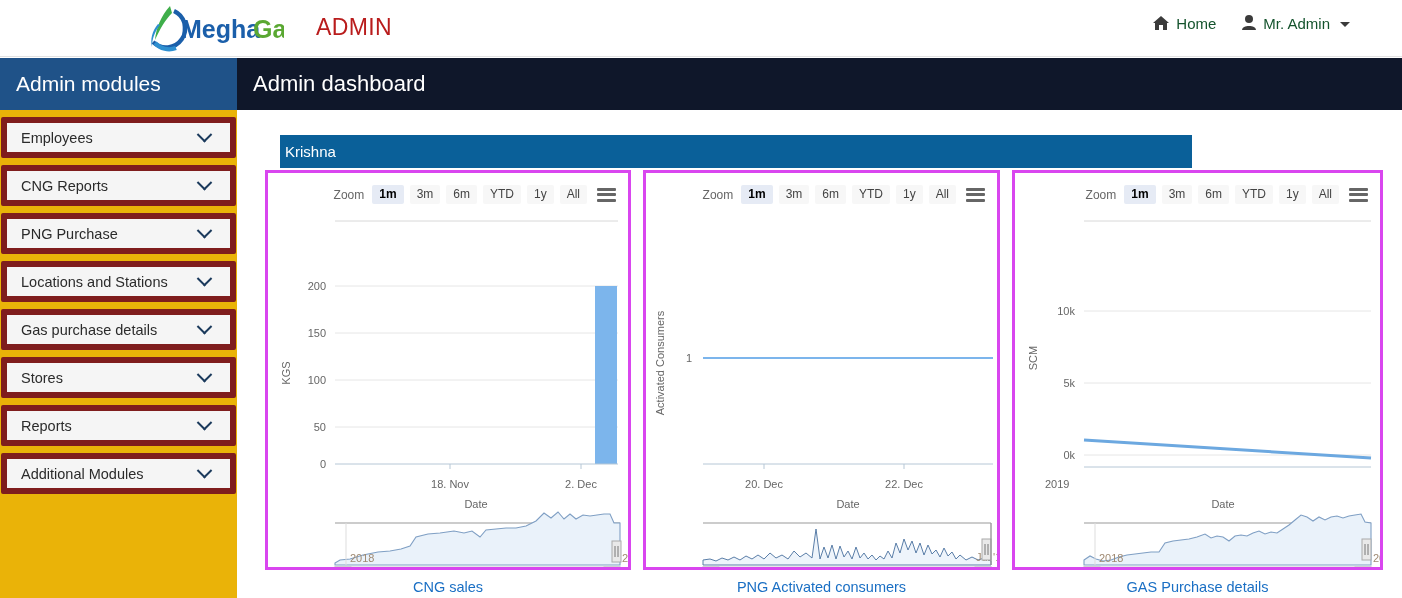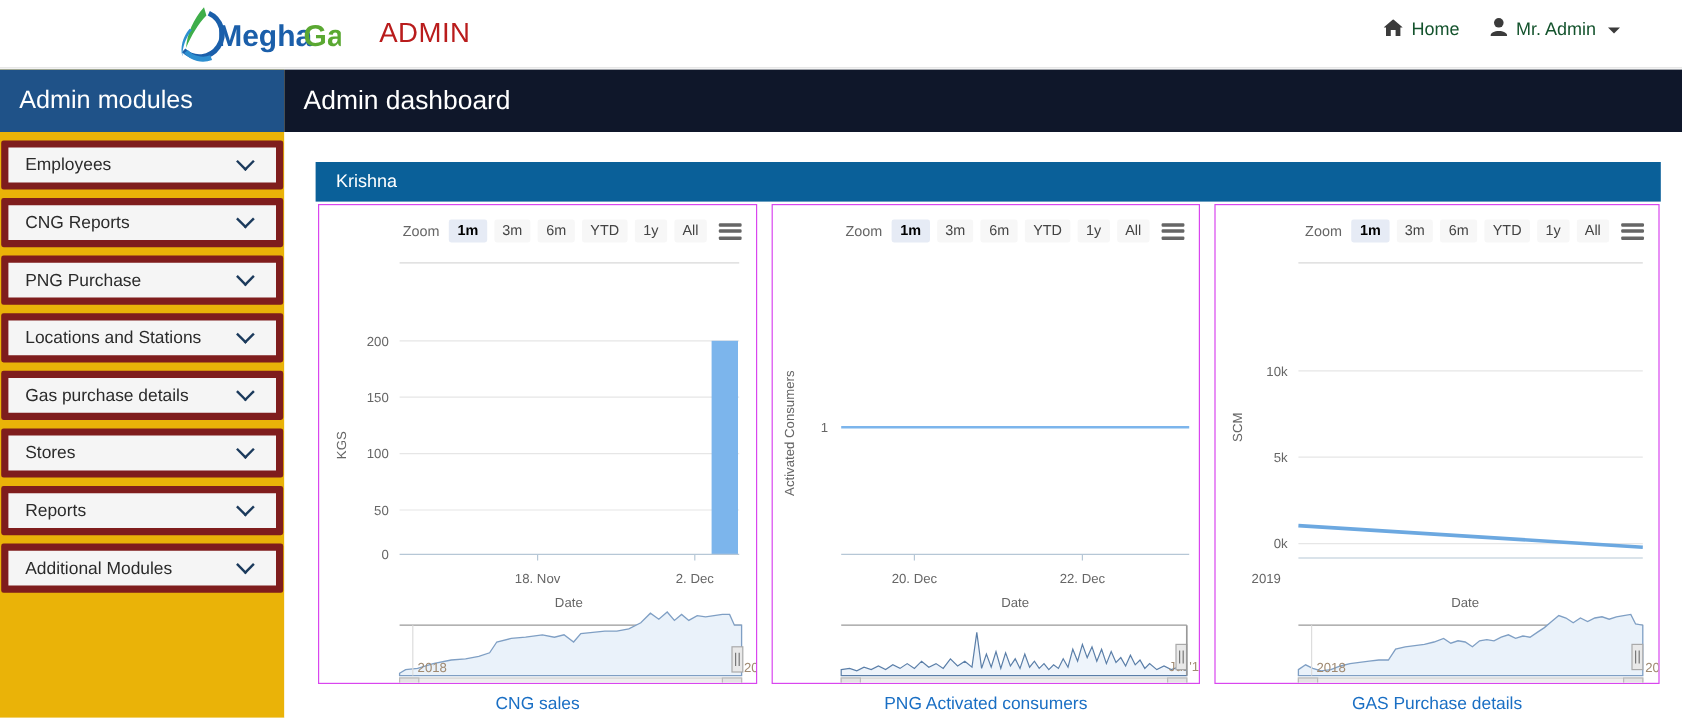--- a/index.html
+++ b/index.html
@@ -101,39 +101,39 @@
     font-size: 11.5px; color: #e8f0f8;
   }
 
   
   .content {
     position: absolute; left: 237px; top: 110px;
     width: 1165px; height: 488px;
     background: #ffffff;
   }
   .region-bar {
-    position: absolute; left: 26px; top: 25px;
-    width: 1121px; height: 33px;
+    position: absolute; left: 43px; top: 25px;
+    width: 912px; height: 33px;
     background: #0a6099;
     color: #ffffff;
     font-size: 15px;
     display: flex; align-items: center;
-    padding-left: 17px;
+    padding-left: 5px;
   }
 
   .charts-row {
     position: absolute; left: 28px; top: 60px;
     width: 1124px; height: 428px;
     display: flex;
     gap: 12px;
   }
   .chart-col { width: 366px; }
   .chart-panel {
     width: 366px; height: 400px;
-    border: 1px solid #d946ef;
+    border: 3px solid #d946ef;
     background: #ffffff;
     position: relative;
     overflow: hidden;
   }
   .chart-col:nth-child(2) .chart-panel { width: 357px; }
   .chart-col:nth-child(2) { width: 357px; }
   .chart-col:nth-child(3) .chart-panel { width: 371px; }
   .chart-col:nth-child(3) { width: 371px; }
 
   

